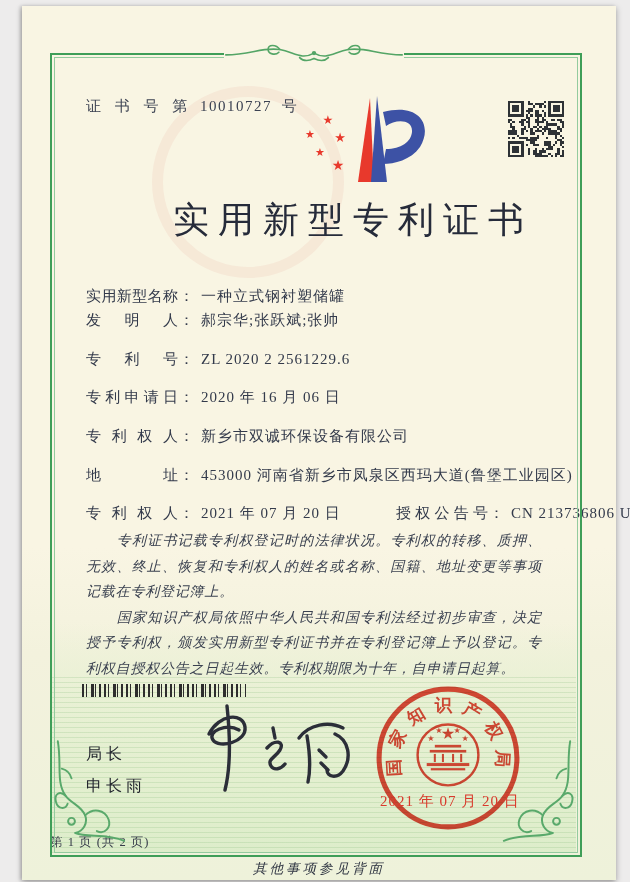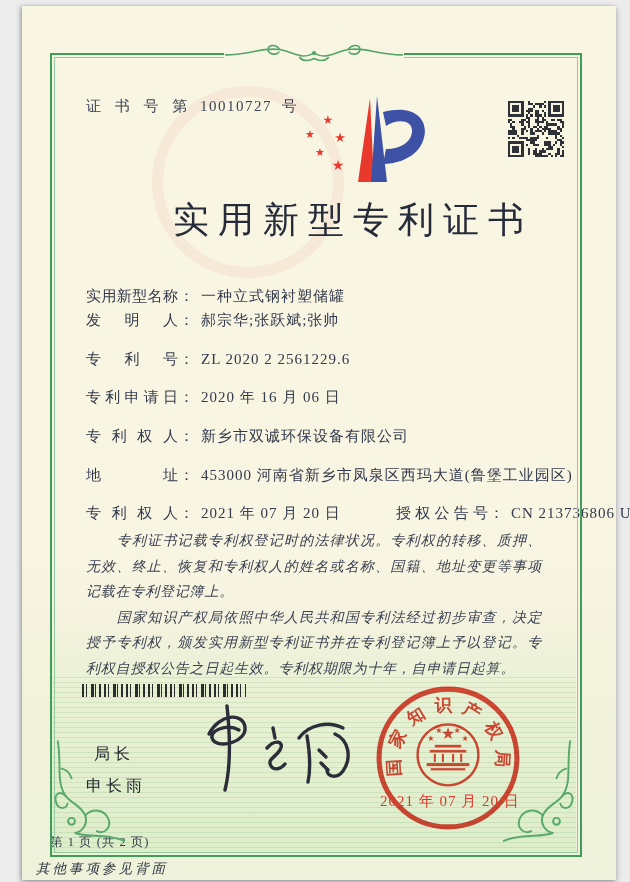--- a/index.html
+++ b/index.html
@@ -68,34 +68,34 @@
   
   .barcode{
     position:absolute;left:60px;top:678px;width:164px;height:13px;z-index:1;
     background:repeating-linear-gradient(90deg,
       #2d2d2d 0 2px,transparent 2px 4px,
       #2d2d2d 4px 5px,transparent 5px 9px,
       #2d2d2d 9px 12px,transparent 12px 13px,
       #2d2d2d 13px 14px,transparent 14px 17px,
       #2d2d2d 17px 19px,transparent 19px 22px);
   }
-  .official-title{position:absolute;left:72px;top:738px;font-size:16px;color:#23262e;letter-spacing:4px;z-index:1;font-family:"Liberation Sans","DejaVu Sans",sans-serif;}
+  .official-title{position:absolute;left:64px;top:738px;font-size:16px;color:#23262e;letter-spacing:4px;z-index:1;font-family:"Liberation Sans","DejaVu Sans",sans-serif;}
   .official-name{position:absolute;left:64px;top:770px;font-size:16px;color:#23262e;letter-spacing:4px;z-index:1;font-family:"Liberation Sans","DejaVu Sans",sans-serif;}
   .signature{position:absolute;left:155px;top:688px;width:190px;height:112px;z-index:1;}
   .seal{position:absolute;left:350px;top:676px;width:152px;height:152px;z-index:4;opacity:.92;mix-blend-mode:multiply;}
   .seal-date{
     position:absolute;left:358px;top:786px;font-size:15px;color:#d93a2c;z-index:5;
     letter-spacing:1px;white-space:nowrap;font-weight:500;
   }
   .page-info{
     position:absolute;left:28px;top:828px;width:582px;z-index:1;
     font-size:12.5px;color:#363c49;letter-spacing:1px;
   }
   .back-note{
-    position:absolute;left:14px;top:854px;width:594px;z-index:1;
+    position:absolute;left:0;top:854px;width:594px;text-align:center;z-index:1;
     font-size:13.5px;color:#2f3542;letter-spacing:3px;font-style:italic;
   }
   svg{display:block;}
 </style>
 </head>
 <body>
 
 <div class="paper">
 
   <div class="watermark"></div>

